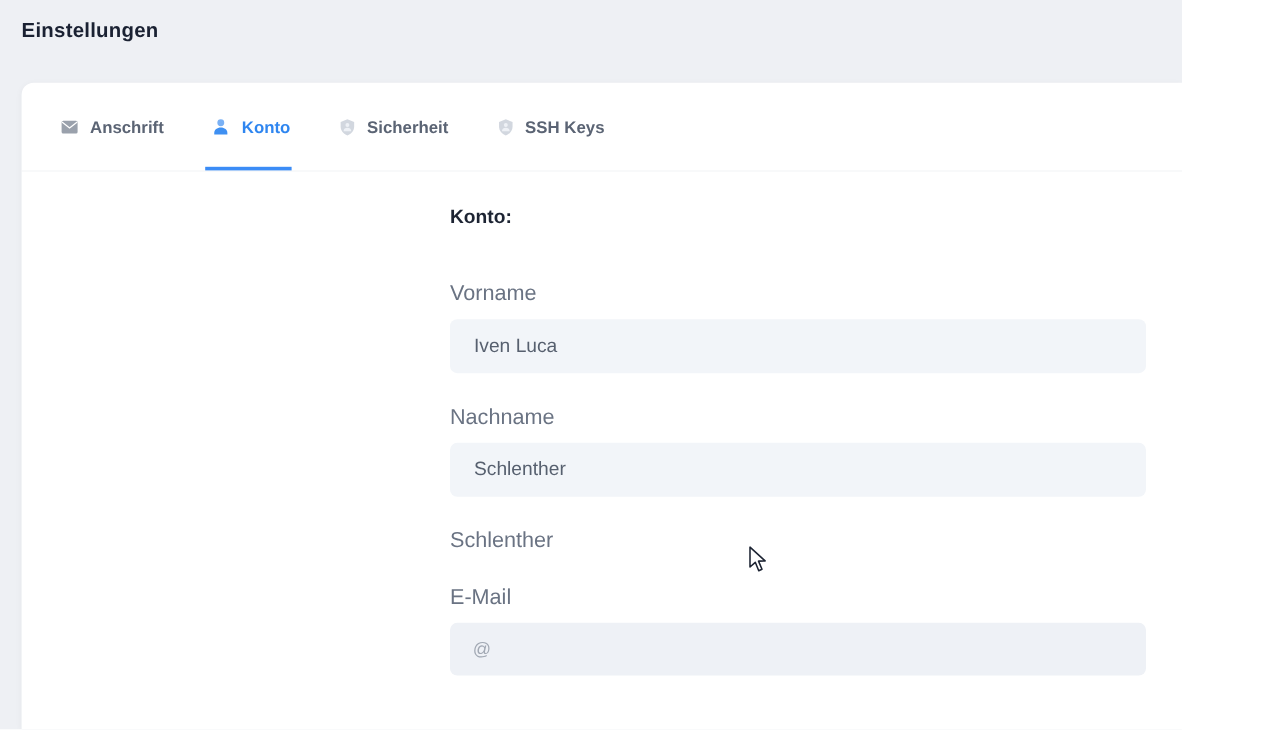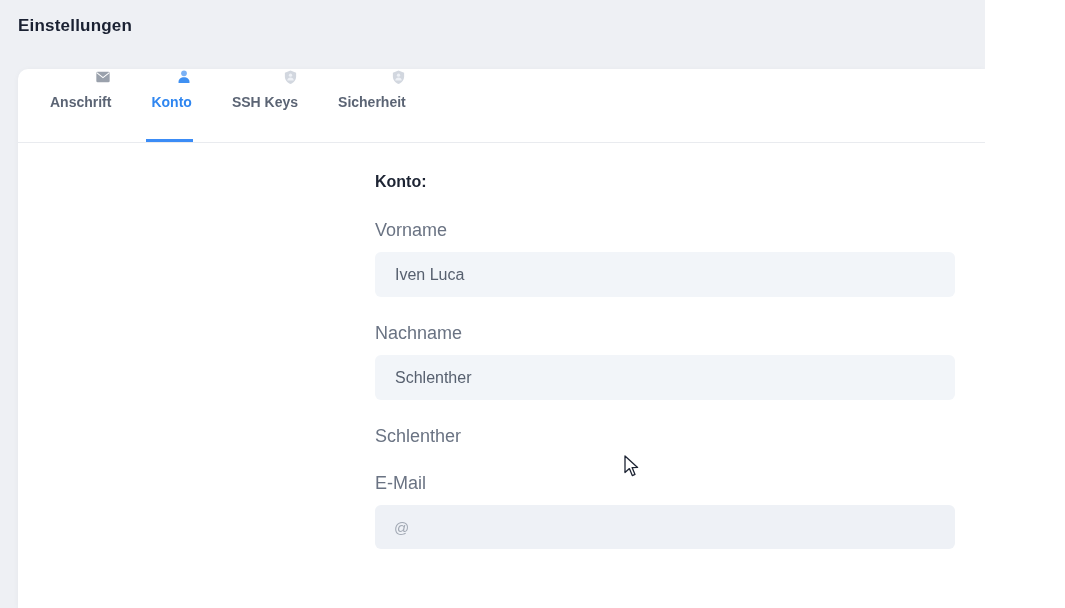--- a/index.html
+++ b/index.html
@@ -14,29 +14,29 @@
     background:#ffffff; border-top-left-radius:10px;
     box-shadow:0 1px 6px rgba(30,40,60,.04);
   }
 
   .tabbar {
     display:flex; align-items:stretch; height:74px;
     padding-left:32px; gap:40px;
     border-bottom:1px solid #e9ebef;
     border-top-left-radius:10px;
   }
-  .tab { position:relative; display:flex; align-items:flex-end; gap:9px;
-         font-size:14px; font-weight:600; color:#5b6474; cursor:pointer;flex-direction:column; }
+  .tab { position:relative; display:flex; align-items:center; gap:9px;
+         font-size:14px; font-weight:600; color:#5b6474; cursor:pointer; }
   .tab .ticon { display:flex; align-items:center; }
   .tab.active { color:#2f86f0; }
   .tab.active::after { content:""; position:absolute; left:-5px; right:-1px; bottom:0;
                        height:3px; background:#3b8cf6; }
 
   .content { padding:30px 0 0 357px; }
-  .content-heading { font-size:16px; font-weight:700; color:#1d2433; margin-bottom:29px; }
+  .content-heading { font-size:16px; font-weight:700; color:#1d2433; margin-bottom:43px; }
 
   .field { width:580px; margin-bottom:26px; }
   .field-label { font-size:18px; color:#6a7383; margin-bottom:11px; }
   .text-input {
     display:block; width:100%; height:45px;
     background:#f2f5f9; border:none; border-radius:6px;
     padding:0 20px; font-size:16px; color:#57606f; outline:none;
   }
   .email-box { display:flex; align-items:center; height:44px;
                background:#eef1f6; border-radius:6px; }
@@ -80,32 +80,32 @@
       </div>
 
       <div class="tab">
         <span class="ticon">
           <svg width="15" height="16" viewBox="0 0 24 24">
             <path d="M12 1.5 21 5v6.2c0 5.5-3.7 10.1-9 11.8-5.3-1.7-9-6.3-9-11.8V5z" fill="#d2d7df"></path>
             <circle cx="12" cy="9" r="2.6" fill="#eef1f6"></circle>
             <path d="M12 12.6c-2.8 0-5 1.7-5 3.9v1h10v-1c0-2.2-2.2-3.9-5-3.9z" fill="#eef1f6"></path>
           </svg>
         </span>
-        <span>SSH Keys</span>
+        <span>Sicherheit</span>
       </div>
 
       <div class="tab">
         <span class="ticon">
           <svg width="15" height="16" viewBox="0 0 24 24">
             <path d="M12 1.5 21 5v6.2c0 5.5-3.7 10.1-9 11.8-5.3-1.7-9-6.3-9-11.8V5z" fill="#d2d7df"></path>
             <circle cx="12" cy="9" r="2.6" fill="#eef1f6"></circle>
             <path d="M12 12.6c-2.8 0-5 1.7-5 3.9v1h10v-1c0-2.2-2.2-3.9-5-3.9z" fill="#eef1f6"></path>
           </svg>
         </span>
-        <span>Sicherheit</span>
+        <span>SSH Keys</span>
       </div>
 
     </div>
 
     <div class="content">
       <div class="content-heading">Konto:</div>
 
       <div class="field">
         <div class="field-label">Vorname</div>
         <input class="text-input" type="text" value="Iven Luca" style="">

